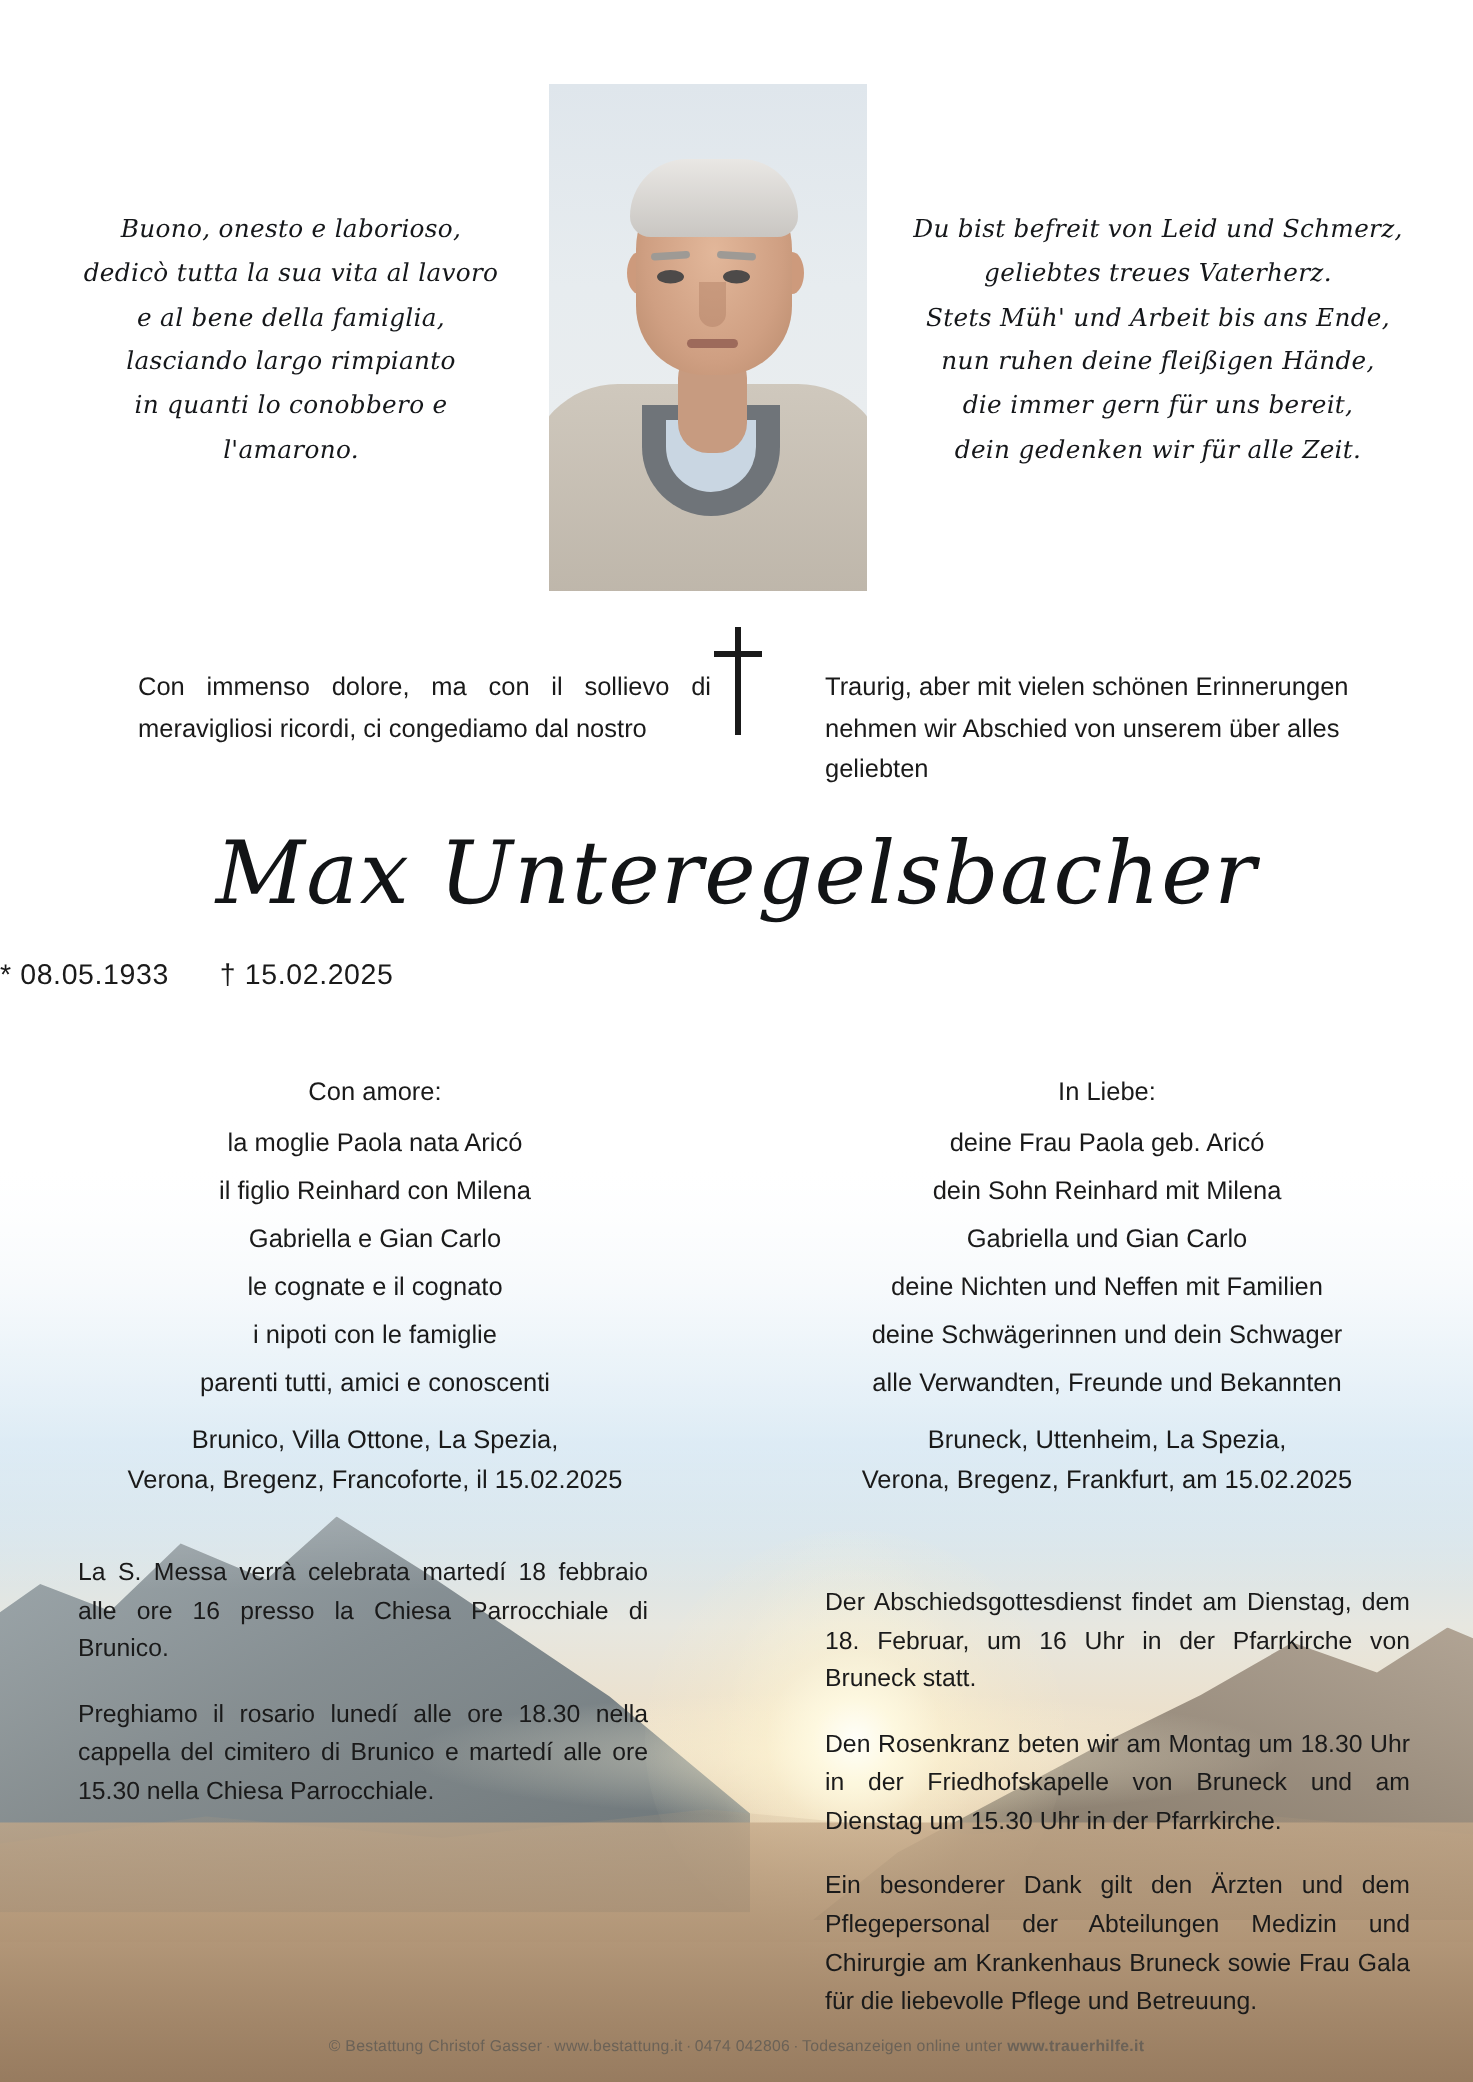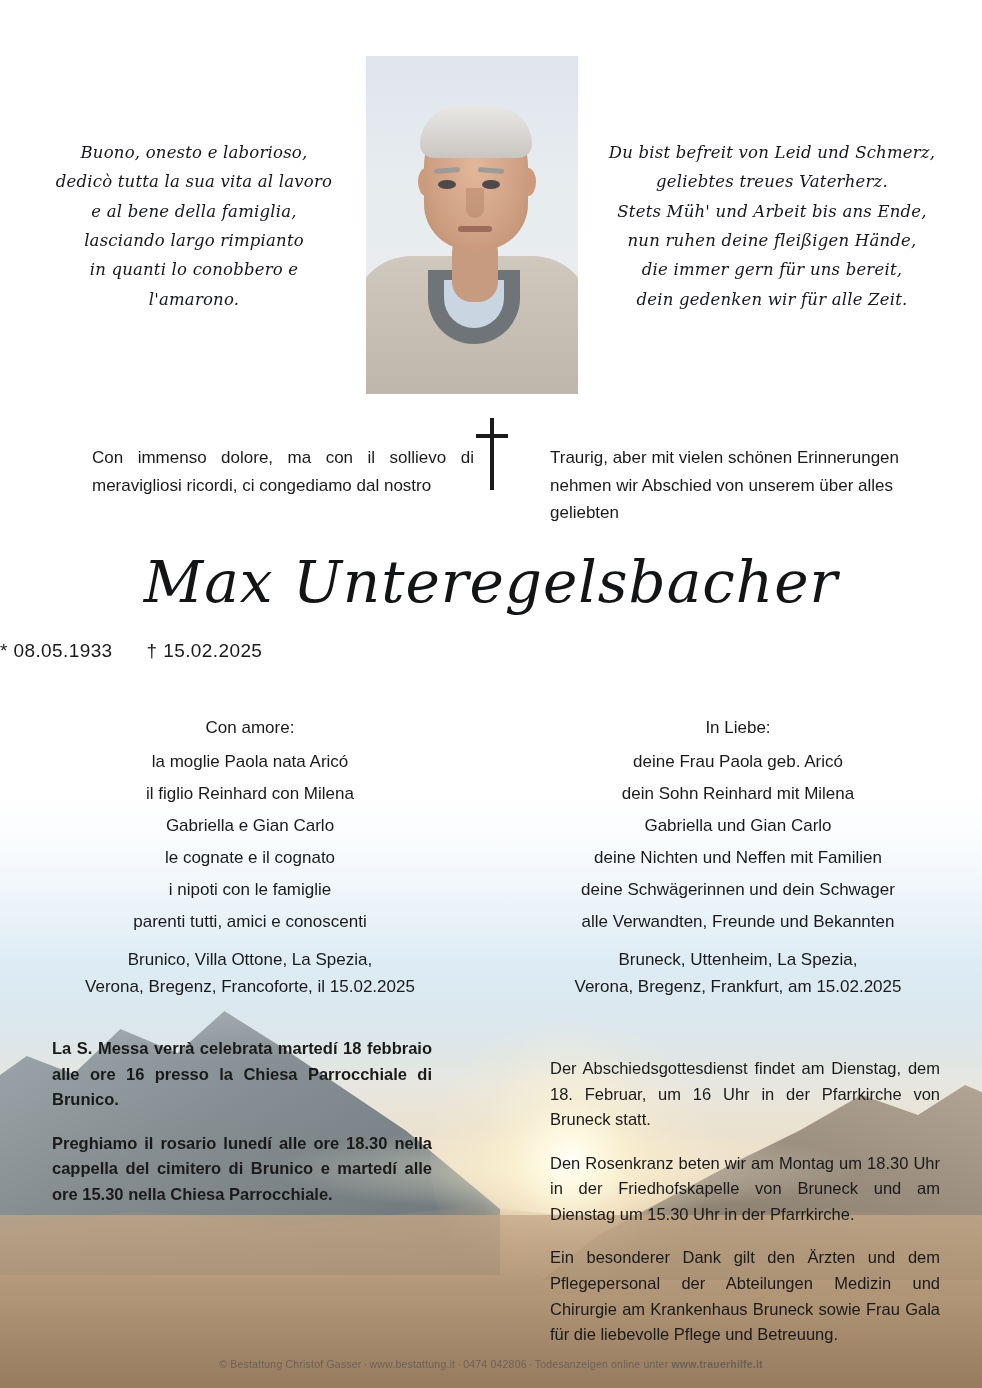--- a/index.html
+++ b/index.html
@@ -347,21 +347,21 @@
   .places-right { left: 528px; top: 946px; width: 420px; }
   
   .svc {
     position: absolute;
     font-size: 16.5px;
     line-height: 1.55;
     text-align: justify;
   }
   .svc p { margin: 0 0 18px 0; }
   .svc p:last-child { margin-bottom: 0; }
-  .svc-left { left: 52px; top: 1036px; width: 380px; font-weight: bold; }
+  .svc-left { left: 52px; top: 1036px; width: 380px; }
   .svc-right { left: 550px; top: 1056px; width: 390px; }
   
   .footer {
     position: absolute;
     left: 0; right: 0;
     top: 1358px;
     text-align: center;
     font-size: 10.5px;
     color: #6b6257;
     letter-spacing: 0.2px;

